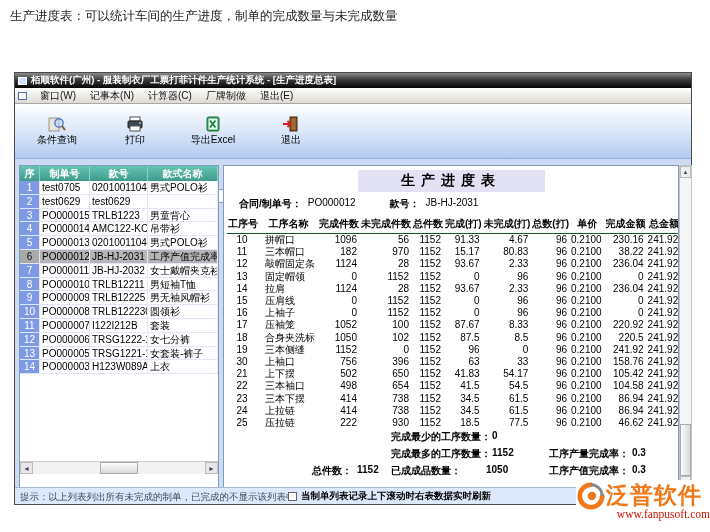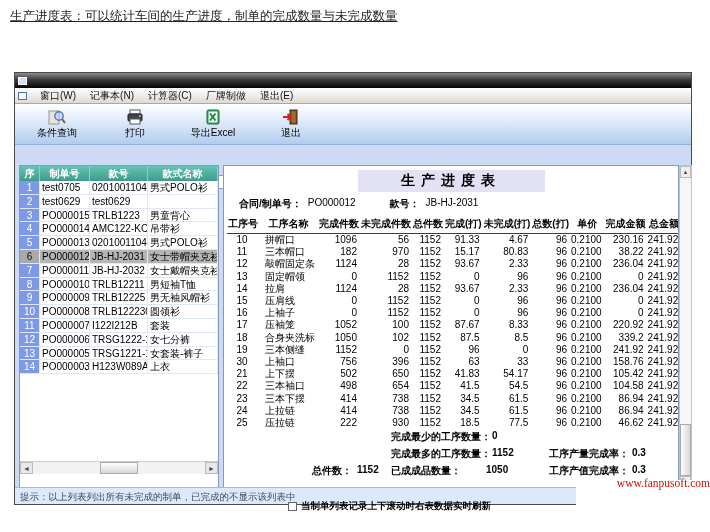--- a/index.html
+++ b/index.html
@@ -1,29 +1,29 @@
 <!DOCTYPE html>
 <html><head>
 <meta charset="utf-8">
 <style>
   * { margin:0; padding:0; box-sizing:border-box; }
   html,body { width:710px; height:532px; background:#fff; font-family:"Liberation Sans","DejaVu Sans",sans-serif; overflow:hidden; }
-  .desc { position:absolute; left:10px; top:8px; font-size:12.5px; color:#222;text-decoration:underline; }
+  .desc { position:absolute; left:10px; top:8px; font-size:12.5px; color:#222; }
 
   .window { position:absolute; left:14px; top:72px; width:678px; height:433px; border:1px solid #4a4a4a; background:#ccdaf4; }
 
   .titlebar { height:15px; background:linear-gradient(#8c8c8c,#3a3a3a 45%,#050505); color:#fff; display:flex; align-items:center; gap:4px; padding-left:3px; }
   .titlebar .ttl { font-size:9.5px; font-weight:bold; white-space:nowrap; }
   .app-icon { width:9px; height:8px; background:#cfe2ff; border:1px solid #fff; display:inline-block; }
 
   .menubar { height:16px; background:linear-gradient(#ffffff,#dedad2); border-bottom:1px solid #a8a8a8; display:flex; align-items:center; font-size:10px; color:#111; padding-left:3px; }
   .menu-icon { width:9px; height:8px; border:1px solid #4a6ea8; background:#fff; margin-right:6px; }
   .menu-item { padding:16px 7px; white-space:nowrap; }
 
-  .toolbar { height:41px; background:linear-gradient(#feffff,#d7e4f8 55%,#b2ccf0); border-bottom:1px solid #93b0dd; display:flex; align-items:center; padding-left:12px; gap:18px; }
+  .toolbar { height:55px; background:linear-gradient(#feffff,#d7e4f8 55%,#b2ccf0); border-bottom:1px solid #93b0dd; display:flex; align-items:center; padding-left:12px; gap:18px; }
   .tool-btn { width:60px; height:36px; display:flex; flex-direction:column; align-items:center; justify-content:center; gap:1px; font-size:10px; color:#000; cursor:default; }
   .tool-btn svg { width:18px; height:16px; }
 
   .filterbar { height:19px; position:relative; background:#ccdaf4; font-size:10px;margin-top:28px; }
   .flabel { position:absolute; top:3px; font-weight:bold; color:#d9531e; white-space:nowrap; }
   .finput { position:absolute; top:2px; height:14px; border:1px solid #8aa0c8; background:#fff; font-size:10px; padding:0 2px; }
   .fbtn { position:absolute; top:2px; width:17px; height:14px; font-size:9px; background:#ece9e2; border:1px solid #9a9a9a; text-align:center; line-height:12px; color:#444; }
   .viewlink { position:absolute; top:3px; left:532px; display:flex; gap:4px; align-items:flex-start; color:#1133cc; font-weight:bold; white-space:nowrap; }
   .doc-icon { width:10px; height:11px; background:#fff; border:1px solid #5577cc; position:relative; }
   .doc-icon::before { content:""; position:absolute; left:1px; top:2px; width:6px; height:1px; background:#88a; box-shadow:0 2px 0 #88a,0 4px 0 #88a; }
@@ -55,38 +55,39 @@
   table.pg td.c1 { text-align:left; padding-left:6px; }
   .sumline { position:relative; height:17px; font-size:10px; font-weight:bold; }
   .sumline span { position:absolute; white-space:nowrap; }
 
   .vscroll { position:absolute; left:664px; top:92px; width:13px; height:324px; background:#f6f6f6; border:1px solid #c4c4c4; }
   .vscroll .arr { position:absolute; left:0; width:11px; height:12px; background:#efefef; border:1px solid #bbb; font-size:6px; text-align:center; line-height:11px; color:#446; }
   .vscroll .thumb { position:absolute; left:0; top:258px; width:11px; height:52px; background:linear-gradient(90deg,#fdfdfd,#d8d8d8); border:1px solid #aaa; }
 
   .statusbar { position:absolute; left:0; bottom:0; width:676px; height:17px; background:#dde8fa; border-top:1px solid #aab8d8; font-size:9.5px; }
   .statusbar .hint { position:absolute; left:5px; top:3px; color:#3a4a66; white-space:nowrap; }
-  .statusbar .cbwrap { position:absolute; left:273px; top:12px; display:flex; align-items:center; gap:4px; font-weight:bold; color:#000; white-space:nowrap; }
+  .statusbar .cbwrap { position:absolute; left:273px; top:2px; display:flex; align-items:center; gap:4px; font-weight:bold; color:#000; white-space:nowrap; }
   .cbox { width:9px; height:9px; border:1px solid #666; background:#fff; display:inline-block; }
 
   .logo { position:absolute; left:576px; top:480px; width:134px; height:44px; background:#fff; z-index:5; }
   .logo-row { display:flex; align-items:center; }
   .logo-icon { width:30px; height:30px; flex:0 0 30px; }
   .logo-name { font-size:23px; font-weight:bold; color:#f07818; letter-spacing:1px; font-family:"Liberation Serif","DejaVu Serif",serif; }
   .logo-url { font-size:11.5px; color:#cc1100; font-family:"Liberation Serif","DejaVu Serif",serif; text-align:right; margin-top:-3px; }
 </style>
 </head>
 <body>
 
 <div class="desc">生产进度表：可以统计车间的生产进度，制单的完成数量与未完成数量</div>
 
 <div class="window">
 
   <div class="titlebar">
     <span class="app-icon"></span>
+    <span class="ttl">栢顺软件(广州) - 服装制衣厂工票打菲计件生产统计系统 - [生产进度总表]</span>
   </div>
 
   <div class="menubar">
     <span class="menu-icon"></span>
     <span style="display:flex;">
         <span class="menu-item">窗口(W)</span>
         <span class="menu-item">记事本(N)</span>
         <span class="menu-item">计算器(C)</span>
         <span class="menu-item">厂牌制做</span>
         <span class="menu-item">退出(E)</span>
@@ -178,21 +179,21 @@
         <div class="olrow">
           <div class="num">5</div>
           <div>PO000013</div>
           <div>020100110446</div>
           <div>男式POLO衫</div>
         </div>
         <div class="olrow sel">
           <div class="num">6</div>
           <div>PO000012</div>
           <div>JB-HJ-2031</div>
-          <div>女士带帽夹克衫</div>
+          <div>工序产值完成率</div>
         </div>
         <div class="olrow">
           <div class="num">7</div>
           <div>PO000011</div>
           <div>JB-HJ-2032</div>
           <div>女士戴帽夹克衫</div>
         </div>
         <div class="olrow">
           <div class="num">8</div>
           <div>PO000010</div>
@@ -388,21 +389,21 @@
           <tr>
             <td class="c0">18</td>
             <td class="c1">合身夹洗标</td>
             <td class="c2">1050</td>
             <td class="c3">102</td>
             <td class="c4">1152</td>
             <td class="c5">87.5</td>
             <td class="c6">8.5</td>
             <td class="c7">96</td>
             <td class="c8">0.2100</td>
-            <td class="c9">339.2</td>
+            <td class="c9">220.5</td>
             <td class="c10">241.92</td>
           </tr>
           <tr>
             <td class="c0">19</td>
             <td class="c1">三本侧缝</td>
             <td class="c2">1152</td>
             <td class="c3">0</td>
             <td class="c4">1152</td>
             <td class="c5">96</td>
             <td class="c6">0</td>
@@ -523,14 +524,22 @@
     <span class="hint">提示：以上列表列出所有未完成的制单，已完成的不显示该列表中</span>
     <span class="cbwrap">
       <span class="cbox"></span>
       <span>当制单列表记录上下滚动时右表数据实时刷新</span>
     </span>
   </div>
 
 </div>
 
 <div class="logo">
+  <div class="logo-row">
+    <svg class="logo-icon" viewBox="0 0 32 32">
+      <path d="M28 16 A12 12 0 1 1 16 4" fill="none" stroke="#f07818" stroke-width="5" stroke-linecap="round"></path>
+      <path d="M16 4 A12 12 0 0 1 28 16" fill="none" stroke="#8a8a8a" stroke-width="3"></path>
+      <circle cx="17" cy="16" r="4.5" fill="#f07818"></circle>
+    </svg>
+    <span class="logo-name">泛普软件</span>
+  </div>
   <div class="logo-url">www.fanpusoft.com</div>
 </div>
 
 </body></html>

